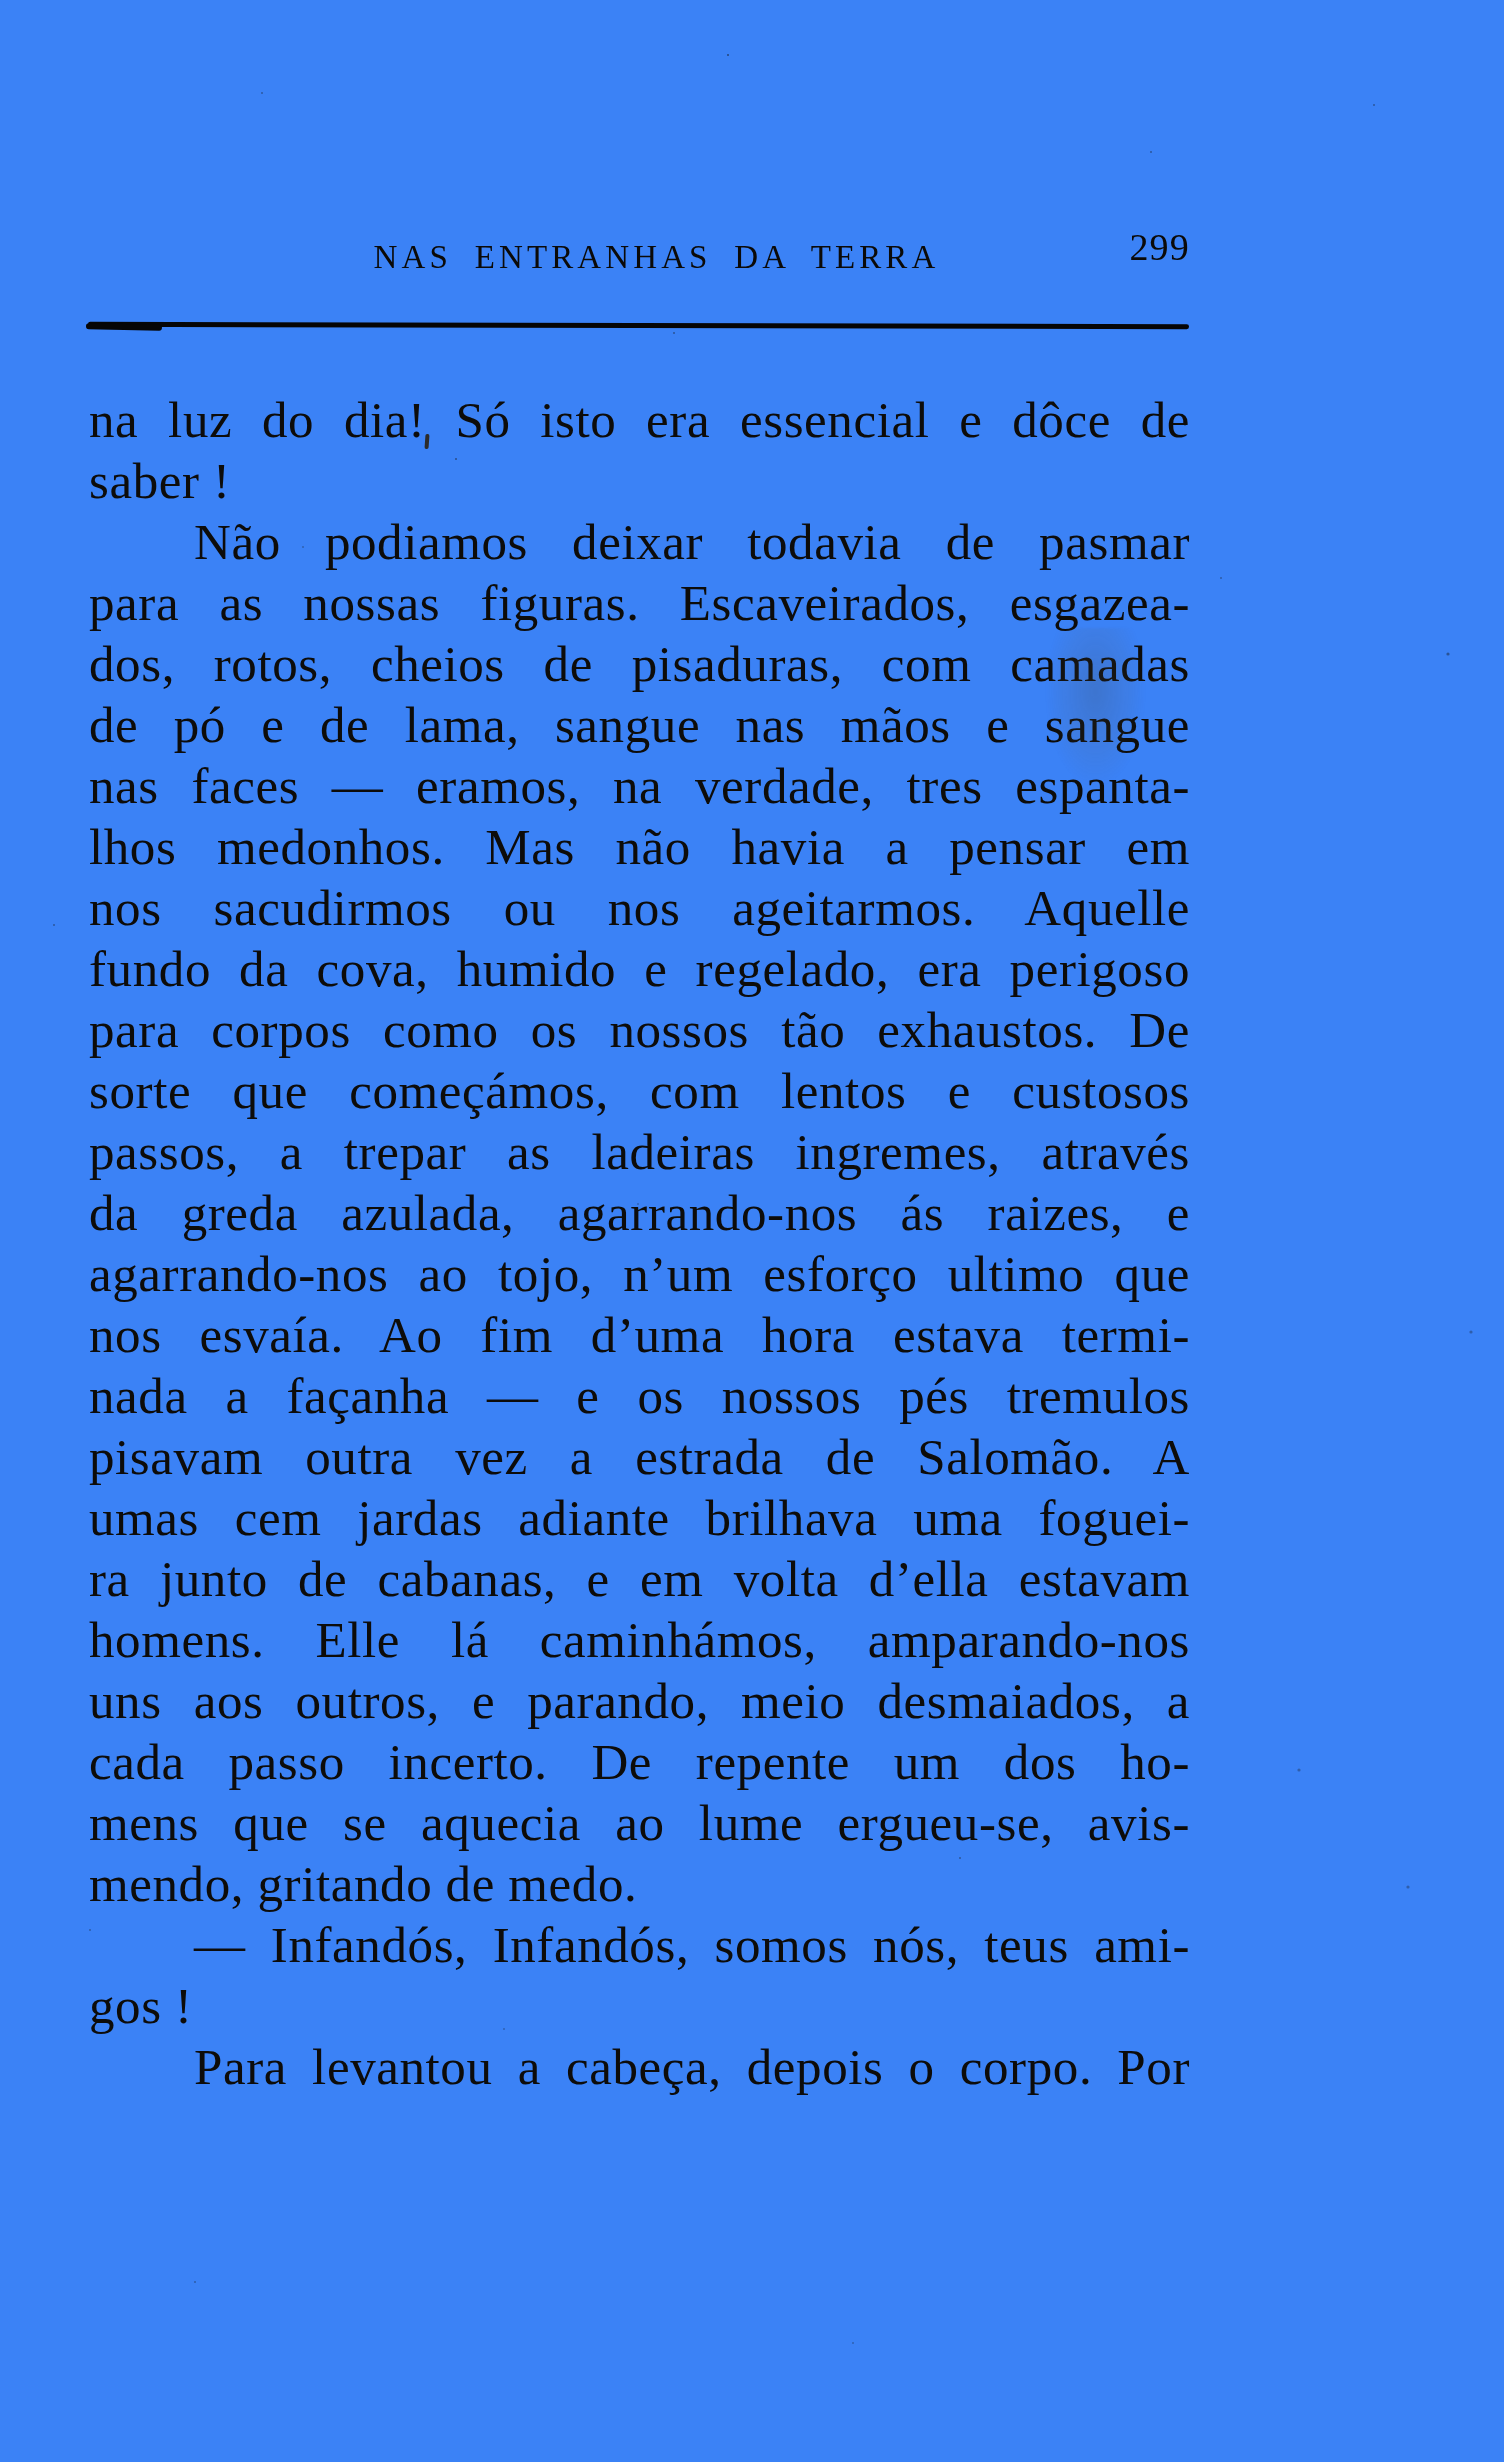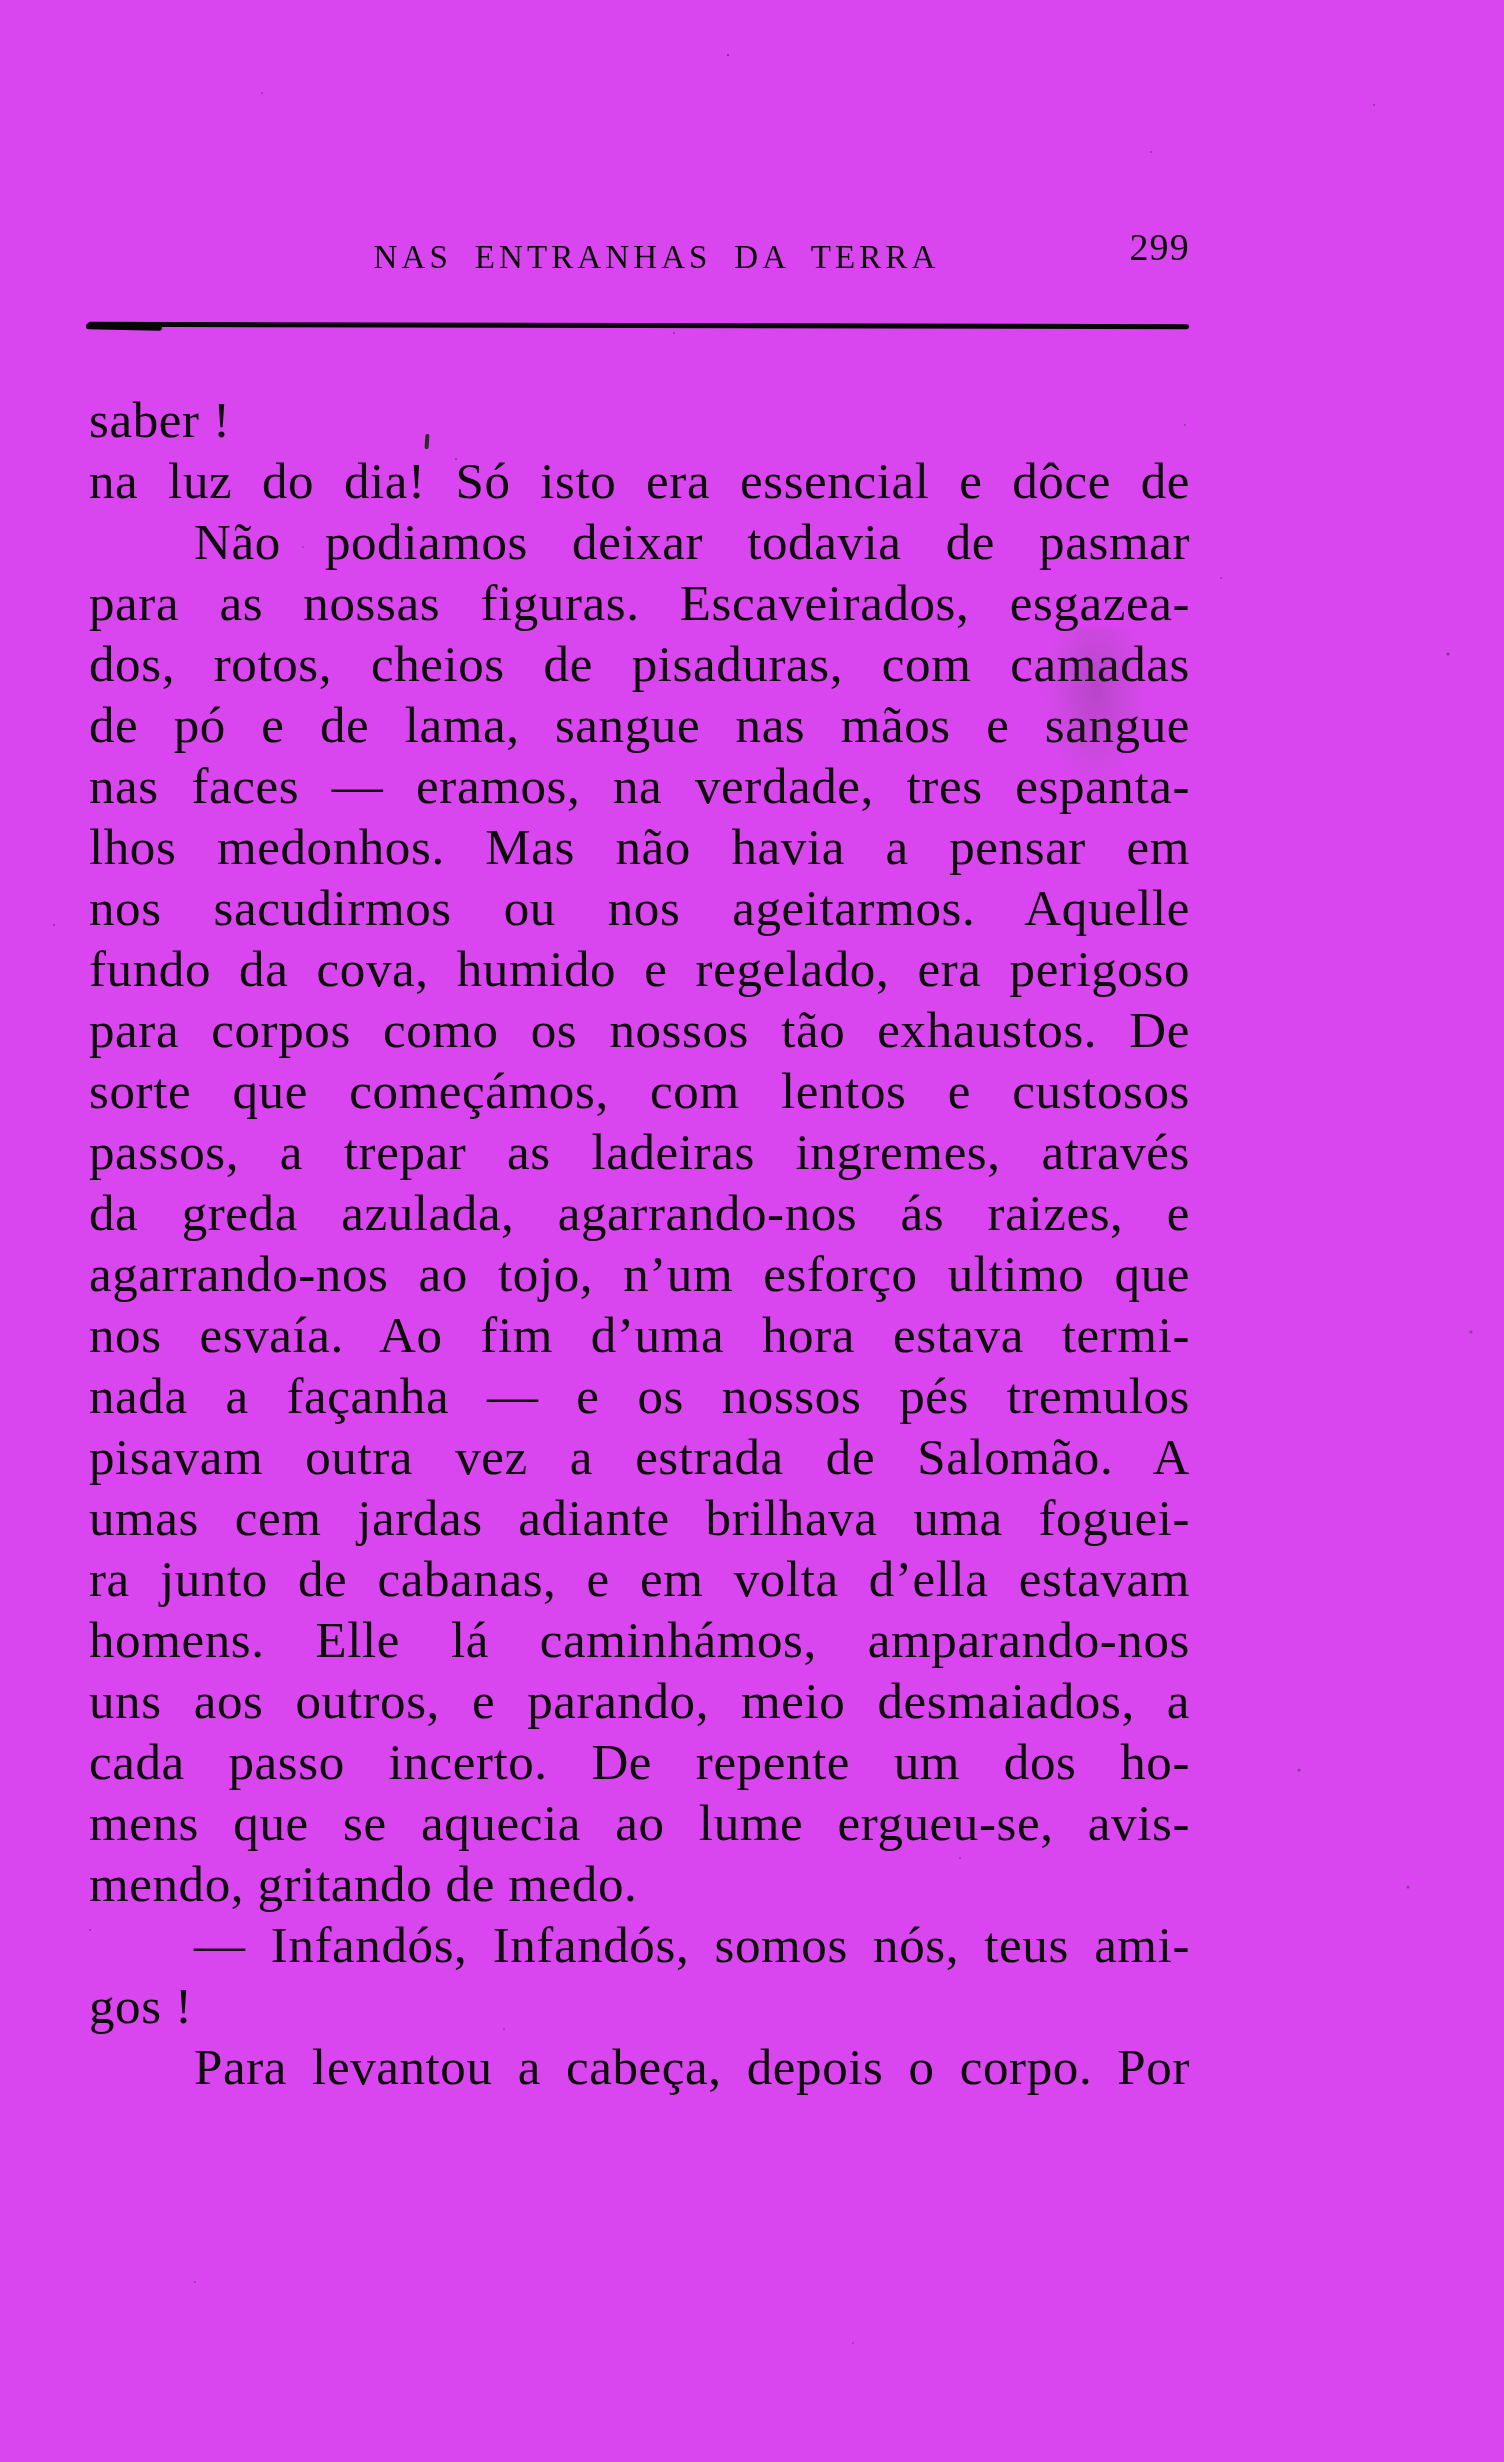--- a/index.html
+++ b/index.html
@@ -4,21 +4,21 @@
 <style>
   html, body {
     margin: 0;
     padding: 0;
     background: #e8e8e8;
   }
   .page {
     position: relative;
     width: 1505px;
     height: 2462px;
-    background: #d946ef;
+    background: #3b82f6;
     overflow: hidden;
     color: #0d0c0a;
     font-family: "Liberation Serif", "DejaVu Serif", serif;
   }
 
   
   .running-head {
     position: absolute;
     left: 89px;
     top: 233px;
@@ -158,22 +158,22 @@
 <div class="page">
 
   <div class="running-head">
     <div class="title">NAS ENTRANHAS DA TERRA</div>
     <div class="folio">299</div>
   </div>
 
   <div class="head-rule"></div>
 
   <div class="body-text">
+    <div class="bl">na luz do dia! Só isto era essencial e dôce de</div>
     <div class="bl nj">saber !</div>
-    <div class="bl">na luz do dia! Só isto era essencial e dôce de</div>
     <div class="bl ind">Não podiamos deixar todavia de pasmar</div>
     <div class="bl">para as nossas figuras. Escaveirados, esgazea-</div>
     <div class="bl">dos, rotos, cheios de pisaduras, com camadas</div>
     <div class="bl">de pó e de lama, sangue nas mãos e sangue</div>
     <div class="bl">nas faces — eramos, na verdade, tres espanta-</div>
     <div class="bl">lhos medonhos. Mas não havia a pensar em</div>
     <div class="bl">nos sacudirmos ou nos ageitarmos. Aquelle</div>
     <div class="bl">fundo da cova, humido e regelado, era perigoso</div>
     <div class="bl">para corpos como os nossos tão exhaustos. De</div>
     <div class="bl">sorte que começámos, com lentos e custosos</div>

